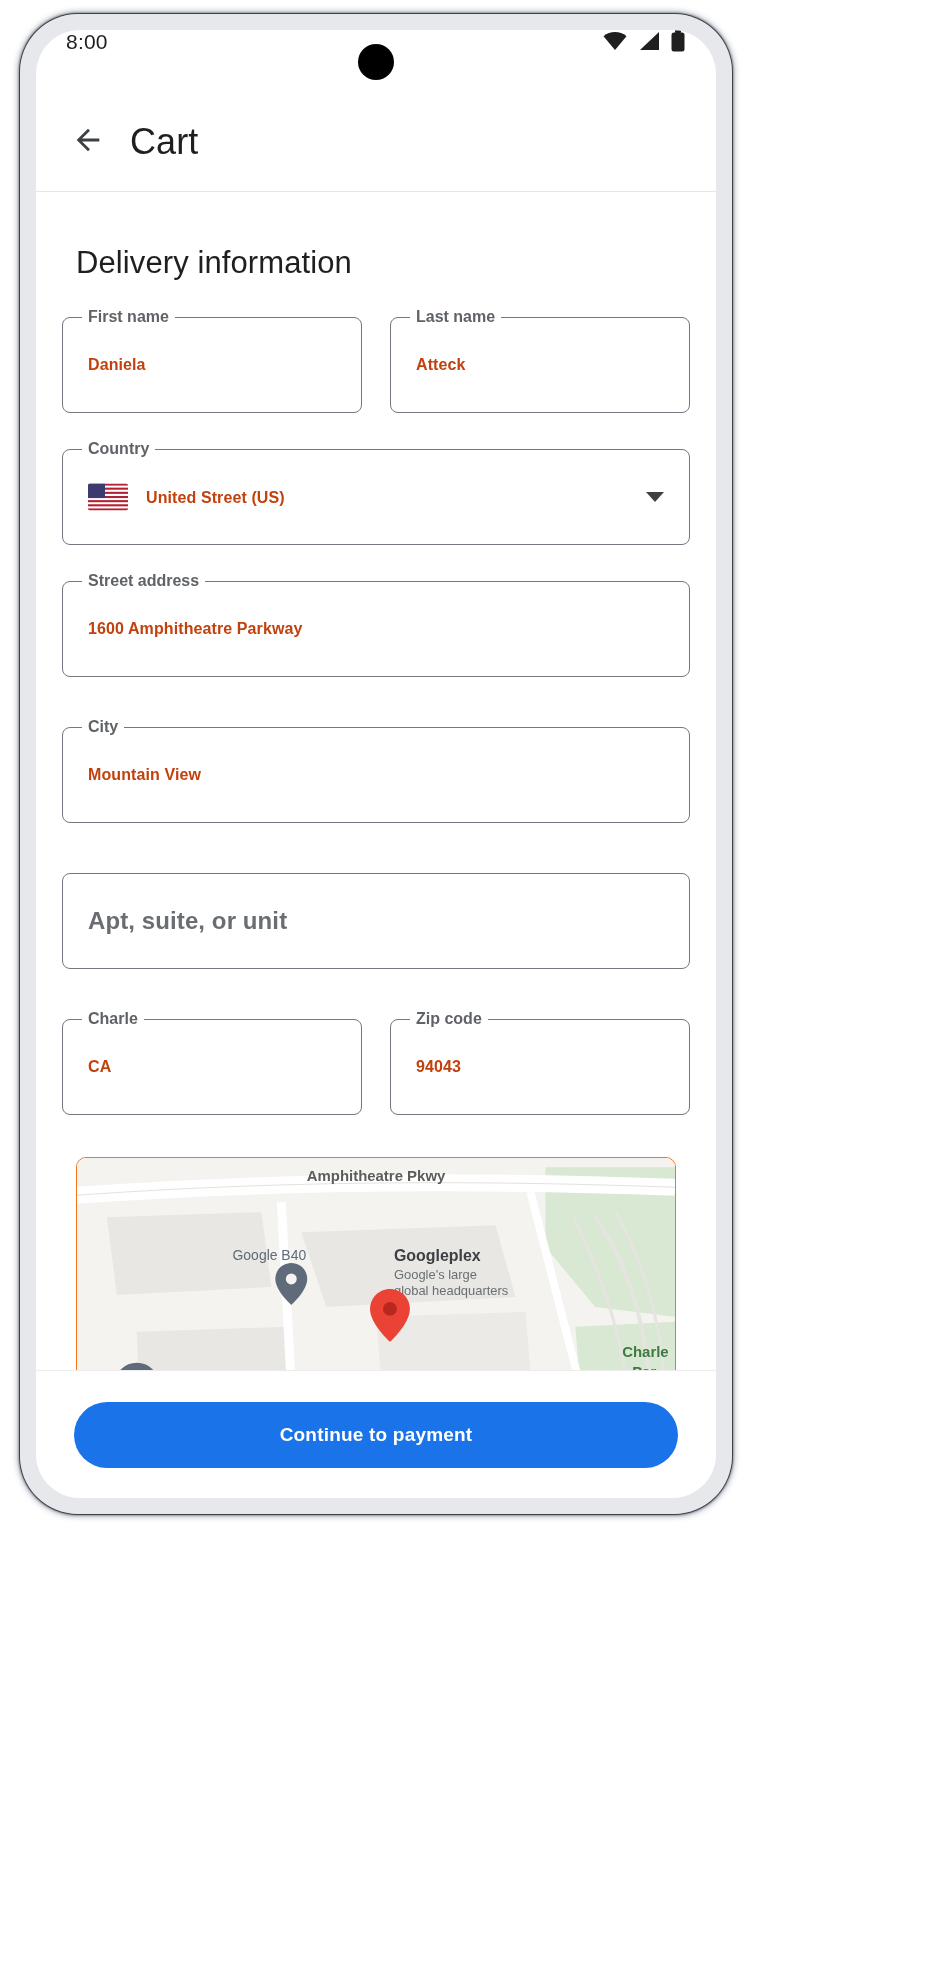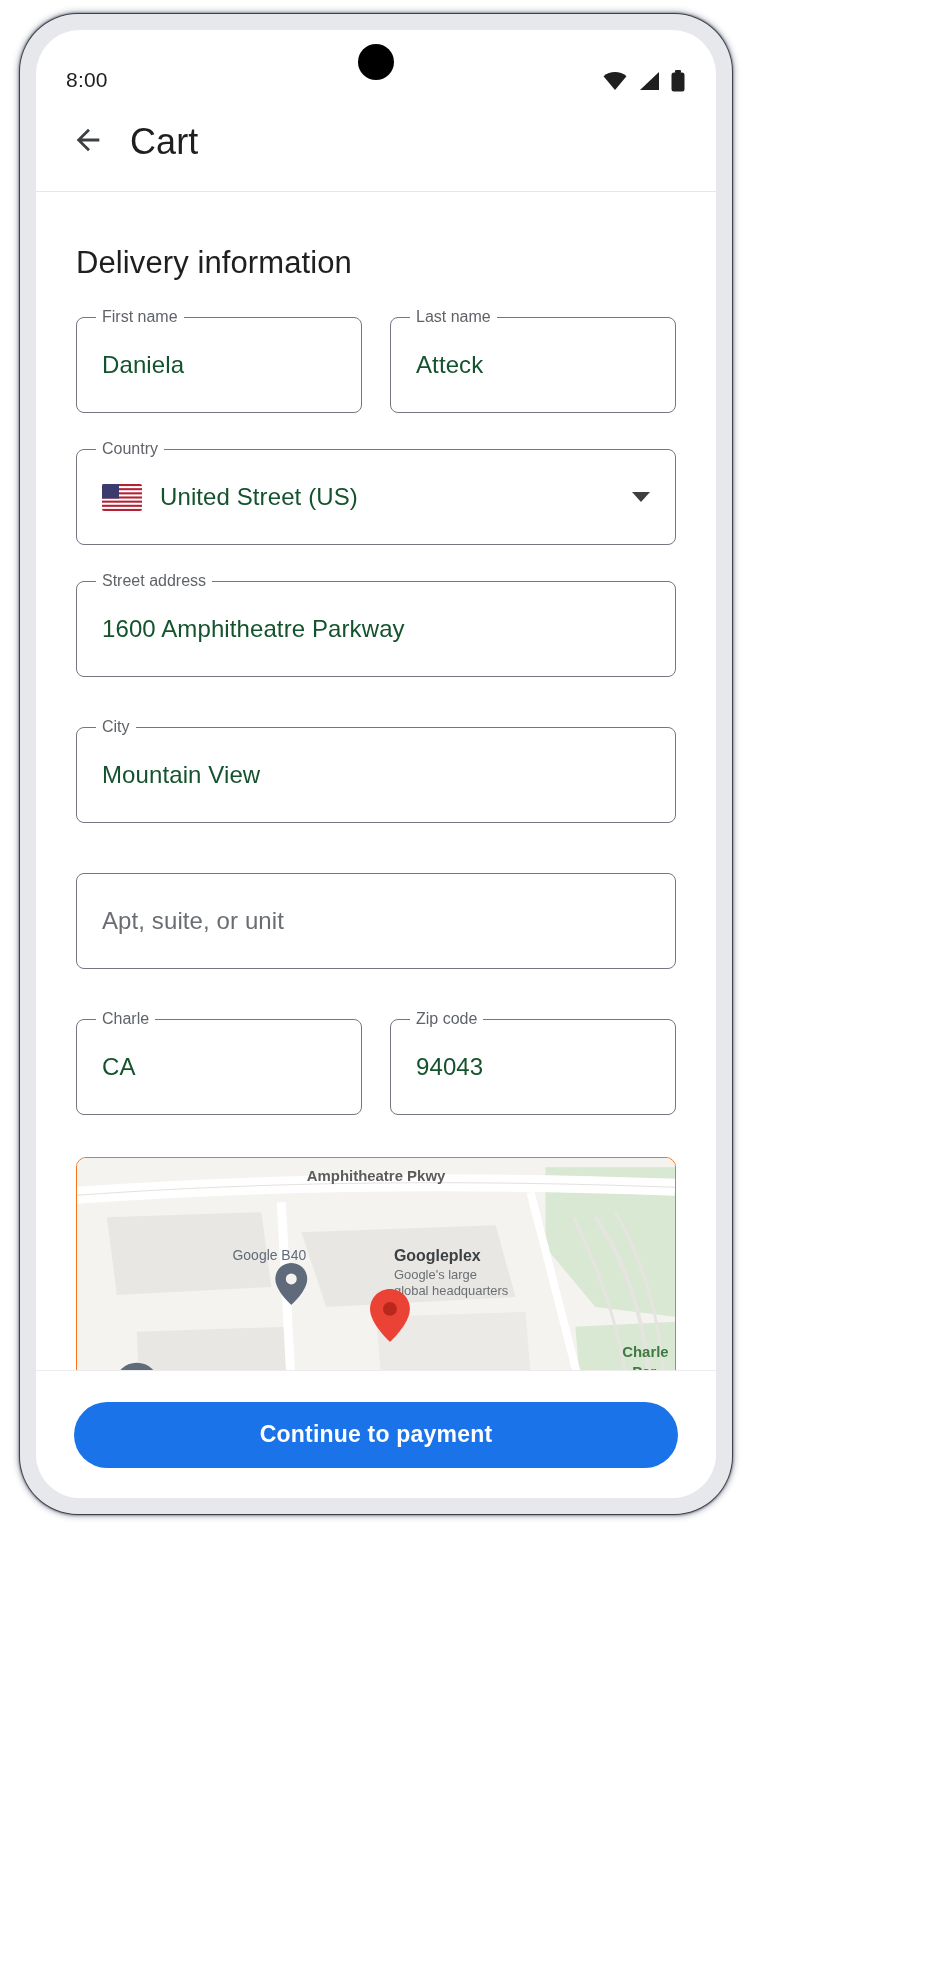--- a/index.html
+++ b/index.html
@@ -46,21 +46,21 @@
     background: #ffffff;
     overflow: hidden;
   }
 
   
   .status-bar {
     position: absolute;
     left: 0; top: 0;
     width: 680px; height: 62px;
     display: flex;
-    align-items: flex-end;
+    align-items: flex-start;
     padding: 0 30px 0 30px;
   }
   .status-time {
     font-size: 21px;
     color: #1f1f1f;
     letter-spacing: .2px;
     font-family: "Liberation Sans", sans-serif;
   }
   .status-spacer { flex: 1; }
   .punch-hole {
@@ -111,21 +111,21 @@
     overflow: hidden;
     background: #fff;
   }
   .section-title {
     font-size: 31px;
     color: #1f1f1f;
     padding: 52px 0 0 40px;
     letter-spacing: .1px;
   }
 
-  .form { padding: 0 40px; }
+  .form { padding: 0 26px; font-weight: bold; }
 
   .row { display: flex; gap: 28px; }
 
   
   .field {
     position: relative;
     margin-top: 36px;
     height: 96px;
     flex: 1;
   }
@@ -145,22 +145,22 @@
     font-size: 16px;
     color: #5f6368;
     line-height: 20px;
     white-space: nowrap;
   }
   .field-value {
     position: absolute;
     left: 26px;
     top: 50%;
     transform: translateY(-50%);
-    font-size: 24px;
-    color: #14532d;
+    font-size: 16px;
+    color: #c2410c;
     letter-spacing: .1px;
   }
   .field-placeholder {
     position: absolute;
     left: 26px;
     top: 50%;
     transform: translateY(-50%);
     font-size: 24px;
     color: #6a6e73;
     letter-spacing: .1px;
@@ -209,21 +209,21 @@
     display: flex;
     align-items: center;
     justify-content: center;
   }
   .cta-button {
     width: 604px;
     height: 66px;
     border-radius: 33px;
     background: #1a73e8;
     color: #fff;
-    font-size: 23px;
+    font-size: 19px;
     font-weight: bold;
     display: flex;
     align-items: center;
     justify-content: center;
     border: none;
     cursor: pointer;
     letter-spacing: .2px;
     font-family: "Liberation Sans", sans-serif;
   }
 </style>

